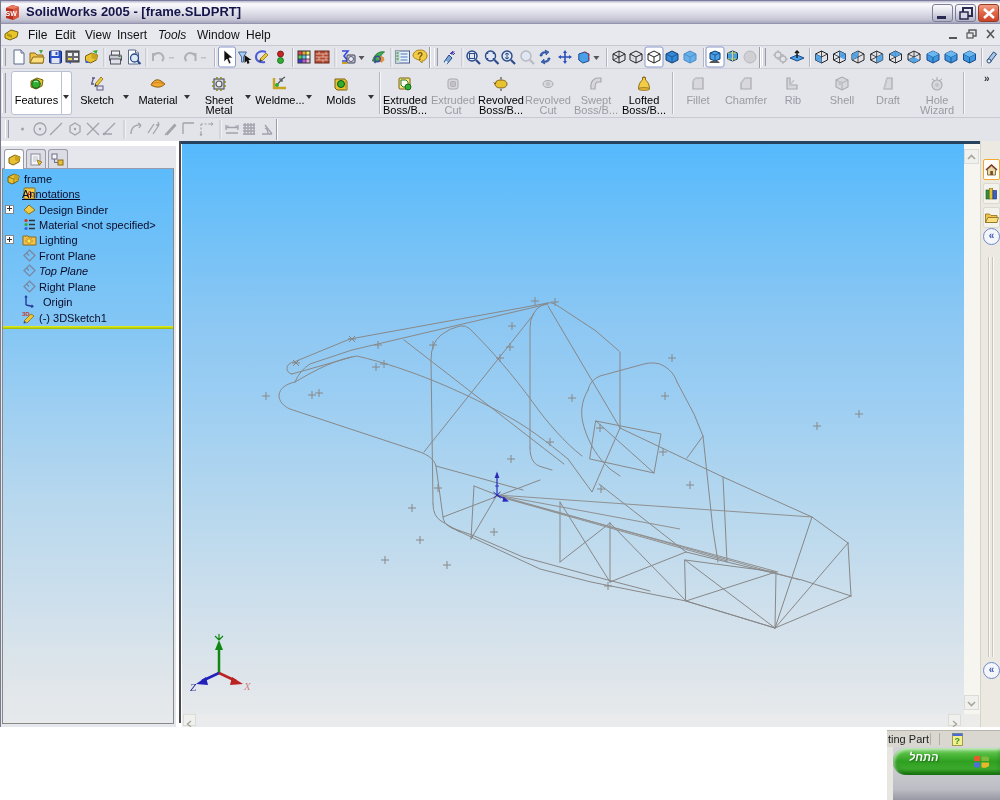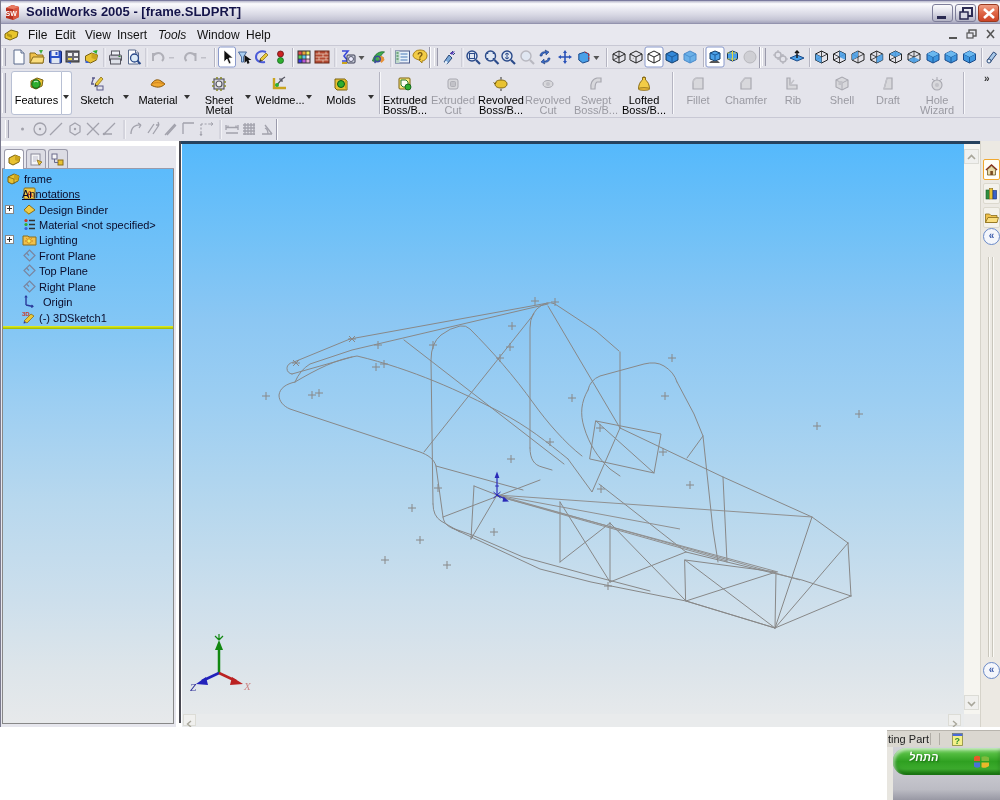--- a/index.html
+++ b/index.html
@@ -685,21 +685,21 @@
         <div class="trow" style="left:36px;top:65px;">Lighting</div>
         <div class="abs" style="left:19px;top:78.5px;width:15px;height:15px;"><svg width="15" height="15">
             <path d="M7.5 2 L13 7.5 L7.5 13 L2 7.5 Z" fill="none" stroke="#7a86a0" stroke-width="1.2"></path>
             <path d="M4.5 5 L7 7.5" stroke="#7a86a0" stroke-width="1.2"></path>
           </svg></div>
         <div class="trow" style="left:36px;top:80.5px;">Front Plane</div>
         <div class="abs" style="left:19px;top:94px;width:15px;height:15px;"><svg width="15" height="15">
             <path d="M7.5 2 L13 7.5 L7.5 13 L2 7.5 Z" fill="none" stroke="#7a86a0" stroke-width="1.2"></path>
             <path d="M4.5 5 L7 7.5" stroke="#7a86a0" stroke-width="1.2"></path>
           </svg></div>
-        <div class="trow" style="left:36px;top:96px;">Top Plane</div>
+        <div class="trow" style="left:36px;top:96px;font-style:italic;">Top Plane</div>
         <div class="abs" style="left:19px;top:109.5px;width:15px;height:15px;"><svg width="15" height="15">
             <path d="M7.5 2 L13 7.5 L7.5 13 L2 7.5 Z" fill="none" stroke="#7a86a0" stroke-width="1.2"></path>
             <path d="M4.5 5 L7 7.5" stroke="#7a86a0" stroke-width="1.2"></path>
           </svg></div>
         <div class="trow" style="left:36px;top:111.5px;">Right Plane</div>
         <div class="abs" style="left:19px;top:125px;width:15px;height:15px;"><svg width="15" height="15">
             <path d="M4 2 L4 11 M4 11 L11 12.5" fill="none" stroke="#2a3a9a" stroke-width="1.4"></path>
             <path d="M2.8 3.5 L4 2 L5.2 3.5 M9.5 11 L11 12.5 L9.3 13.6" fill="none" stroke="#2a3a9a" stroke-width="1.1"></path>
           </svg></div>
         <div class="trow" style="left:40px;top:127px;">Origin</div>

